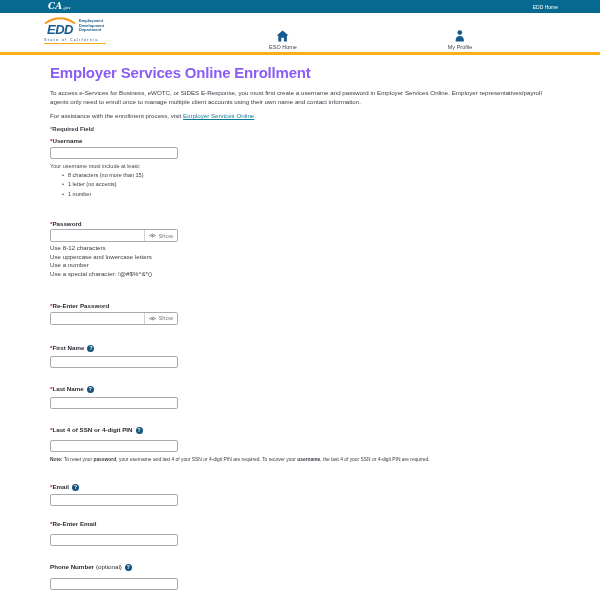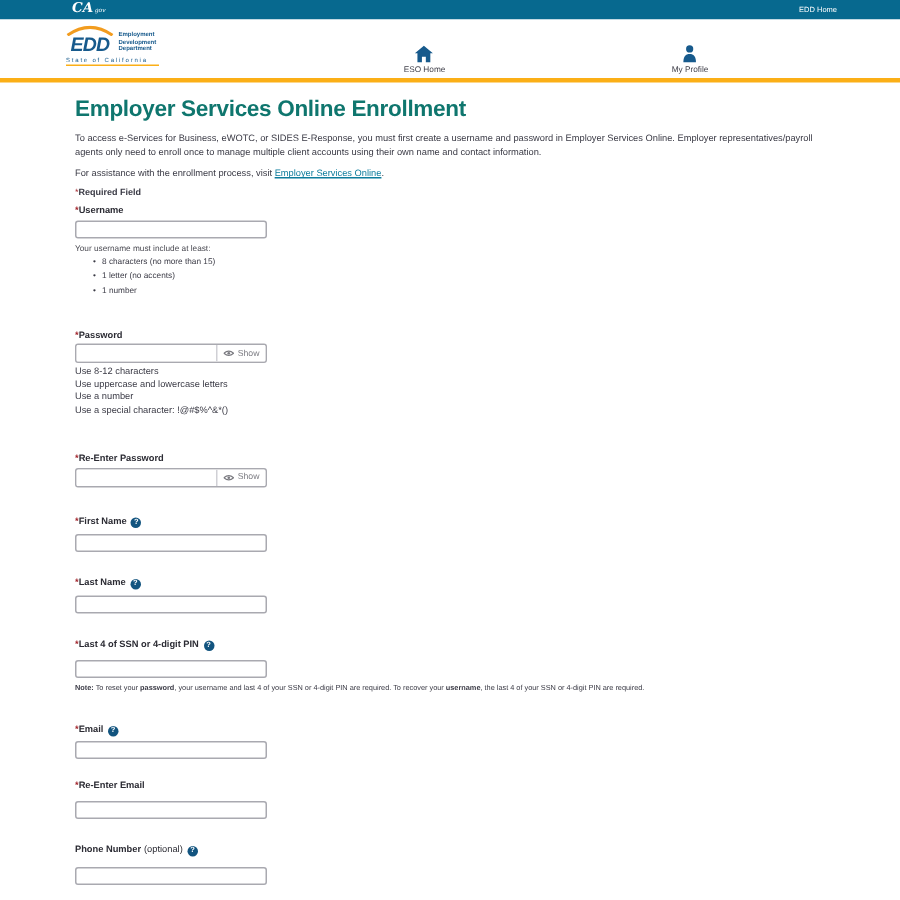--- a/index.html
+++ b/index.html
@@ -10,37 +10,37 @@
   .utility-bar { position:relative; height:13px; background:#07698f; }
   .ca-logo { position:absolute; left:48px; top:1px; color:#fff; cursor:pointer;
     font-family:"DejaVu Serif", serif; font-style:italic; display:flex; align-items:baseline; }
   .ca-logo .ca { font-size:9px; font-weight:bold;text-align:center; }
   .ca-logo .gov { font-size:4px; margin-left:1px; }
   .utility-link { position:absolute; right:42px; top:3.5px; color:#fff; font-size:5px; cursor:pointer; }
 
   
   .site-header { position:relative; height:42px; background:#fff; border-bottom:3px solid #fbaf17; }
   .edd-logo { position:absolute; left:44px; top:4px; cursor:pointer; width:62px; }
-  .edd-top { display:flex; align-items:flex-end; }
+  .edd-top { display:flex; align-items:center; }
   .edd-left { display:flex; flex-direction:column; align-items:center; }
   .edd-acronym { font-size:13px; font-weight:bold; font-style:italic; color:#175a8c;
     letter-spacing:-0.5px; line-height:12px; }
   .edd-lines { margin-left:3px; padding-bottom:1px; }
   .edd-lines div { font-size:4px; font-weight:bold; color:#175a8c; line-height:4.6px; }
   .edd-state { margin-top:1px; font-size:4px; color:#175a8c; letter-spacing:1.2px;
     border-bottom:1.5px solid #fbaf17; padding-bottom:1px; white-space:nowrap; }
   .hdr-nav { position:absolute; top:17px; text-align:center; cursor:pointer; }
   .hdr-nav.eso { left:283px; transform:translateX(-50%); }
   .hdr-nav.profile { left:460px; transform:translateX(-50%); }
   .hdr-nav svg { display:block; margin:0 auto; }
   .hdr-nav .nav-label { margin-top:2px; font-size:5.5px; color:#3f3f49; white-space:nowrap; }
 
   
   .content { padding:10px 50px 0 50px; }
-  h1.page-title { font-size:15px; font-weight:600; color:#0f766e; line-height:16px; letter-spacing:-0.2px; }
+  h1.page-title { font-size:15px; font-weight:600; color:#8b5cf6; line-height:16px; letter-spacing:-0.2px; }
   .intro { margin-top:7px; font-size:6.2px; line-height:9px; max-width:500px; }
   .assist { margin-top:6px; font-size:6.2px; }
   a.inline-link { color:#0d7c9c; text-decoration:underline; cursor:pointer; }
   .required-note { margin-top:7px; font-size:6px; }
   .asterisk { color:#a3272e; }
 
   .field-label { font-size:6.2px; font-weight:bold; color:#2b2b33; line-height:6.5px;
     display:flex; align-items:center; }
   .field-label .optional { font-weight:normal; margin-left:2px; }
   .help-icon { display:inline-flex; width:7px; height:7px; margin-left:3px; border-radius:50%;

